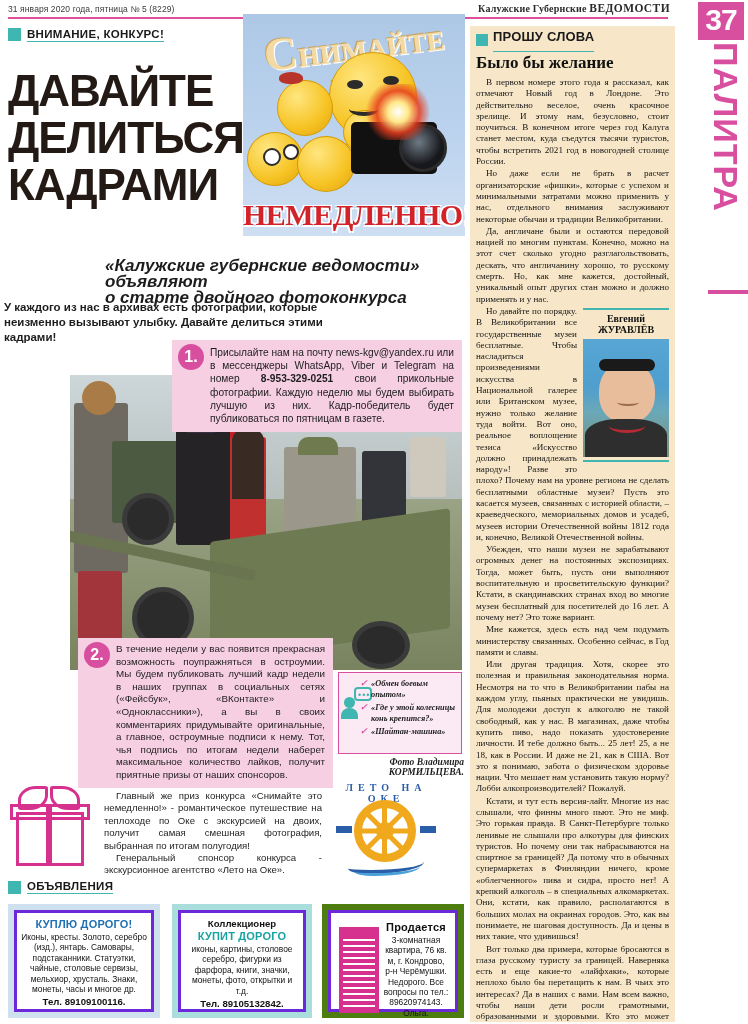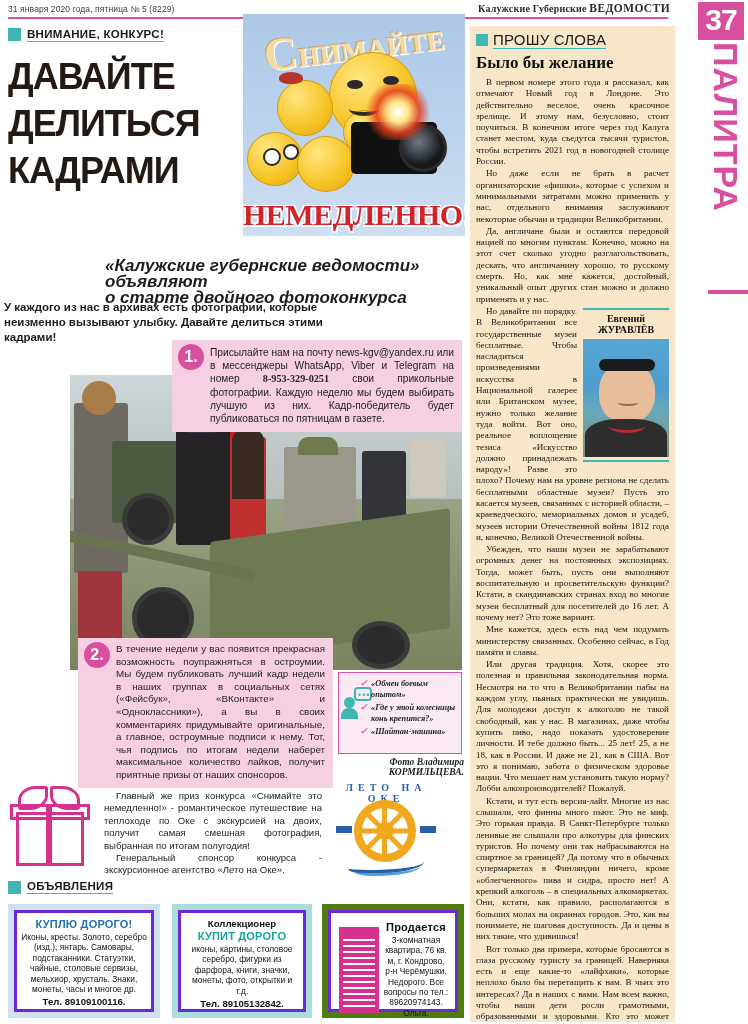--- a/index.html
+++ b/index.html
@@ -54,23 +54,23 @@
   .leftcol { position:absolute; left:8px; top:26px; width:455px; }
 
   .kicker { display:flex; align-items:center; gap:6px; height:17px; }
   .kicker .sq { width:13px; height:13px; background:#3fb6b0; flex:0 0 auto; }
   .kicker .txt {
     font-size:11.5px; font-weight:bold; color:#1a1a1a; letter-spacing:.3px;
     border-bottom:1.5px solid #3fb6b0; padding-bottom:1px;
   }
 
   .headline {
-    margin-top:10px; width:230px;
+    margin-top:24px; width:230px;
     font-family:"Liberation Sans", sans-serif;
-    font-weight:bold; font-size:36px; line-height:47px;
+    font-weight:bold; font-size:44px; line-height:47px;
     color:#231a16; letter-spacing:-1px;
   }
   .headline div { white-space:nowrap; }
 
   
   .poster {
     position:absolute; left:243px; top:14px; width:222px; height:222px;
     background: linear-gradient(#adc8e6, #bcd3ee 55%, #cfdff2);
     overflow:hidden;
   }
@@ -132,21 +132,21 @@
   }
   .photo .flag .hammer { position:absolute; left:12px; top:14px; width:20px; height:20px;
       color:#f2d64b; font-size:17px; line-height:17px; }
 
   
   .call1 {
     position:absolute; left:172px; top:340px; width:290px; min-height:92px;
     background:#f6cfe2; padding:6px 8px 7px 38px;
     font-size:10.2px; line-height:13.2px; color:#1d1d1d; text-align:justify;
   }
-  .call1 b { font-weight:bold;font-family:Liberation Serif, serif; }
+  .call1 b { font-weight:bold; }
   .badge {
     position:absolute; left:6px; top:4px; width:26px; height:26px; border-radius:50%;
     background:#d94fa0; color:#fff; font-weight:bold; font-size:16px;
     line-height:26px; text-align:center;
   }
 
   
   .call2 {
     position:absolute; left:78px; top:638px; width:255px; min-height:112px;
     background:#f6cfe2; padding:5px 8px 6px 38px;
@@ -242,22 +242,22 @@
       background:repeating-linear-gradient(#d6318f 0 4px, #fff 4px 6px); }
   .ad3 .txtwrap { position:absolute; left:52px; top:8px; right:6px; }
 
   
   .rightcol {
     position:absolute; left:470px; top:26px; width:205px; height:996px;
     background:#f7e7c8; padding:6px 6px 4px 6px; overflow:hidden;
   }
   .r-kicker { display:flex; align-items:center; gap:5px; height:16px; margin-bottom:5px; }
   .r-kicker .sq { width:12px; height:12px; background:#3fb6b0; }
-  .r-kicker .txt { font-size:15px; font-weight:normal; color:#1a1a1a;
-      border-bottom:1.4px solid #3fb6b0; padding-bottom:0; letter-spacing:.2px; }
+  .r-kicker .txt { font-size:13px; font-weight:bold; color:#1a1a1a;
+      border-bottom:1.4px solid #3fb6b0; padding-bottom:7px; letter-spacing:.2px; }
   .r-title {
     font-family:"Liberation Serif", serif; font-weight:bold;
     font-size:17px; line-height:19px; color:#111; margin:4px 0 5px 0;
   }
   .r-body { font-family:"Liberation Serif", serif; font-size:9.1px; line-height:11.3px;
       color:#141414; text-align:justify; }
   .r-body p { text-indent:10px; margin-bottom:1px; }
 
   .author {
     float:right; width:86px; margin:2px 0 3px 6px;

